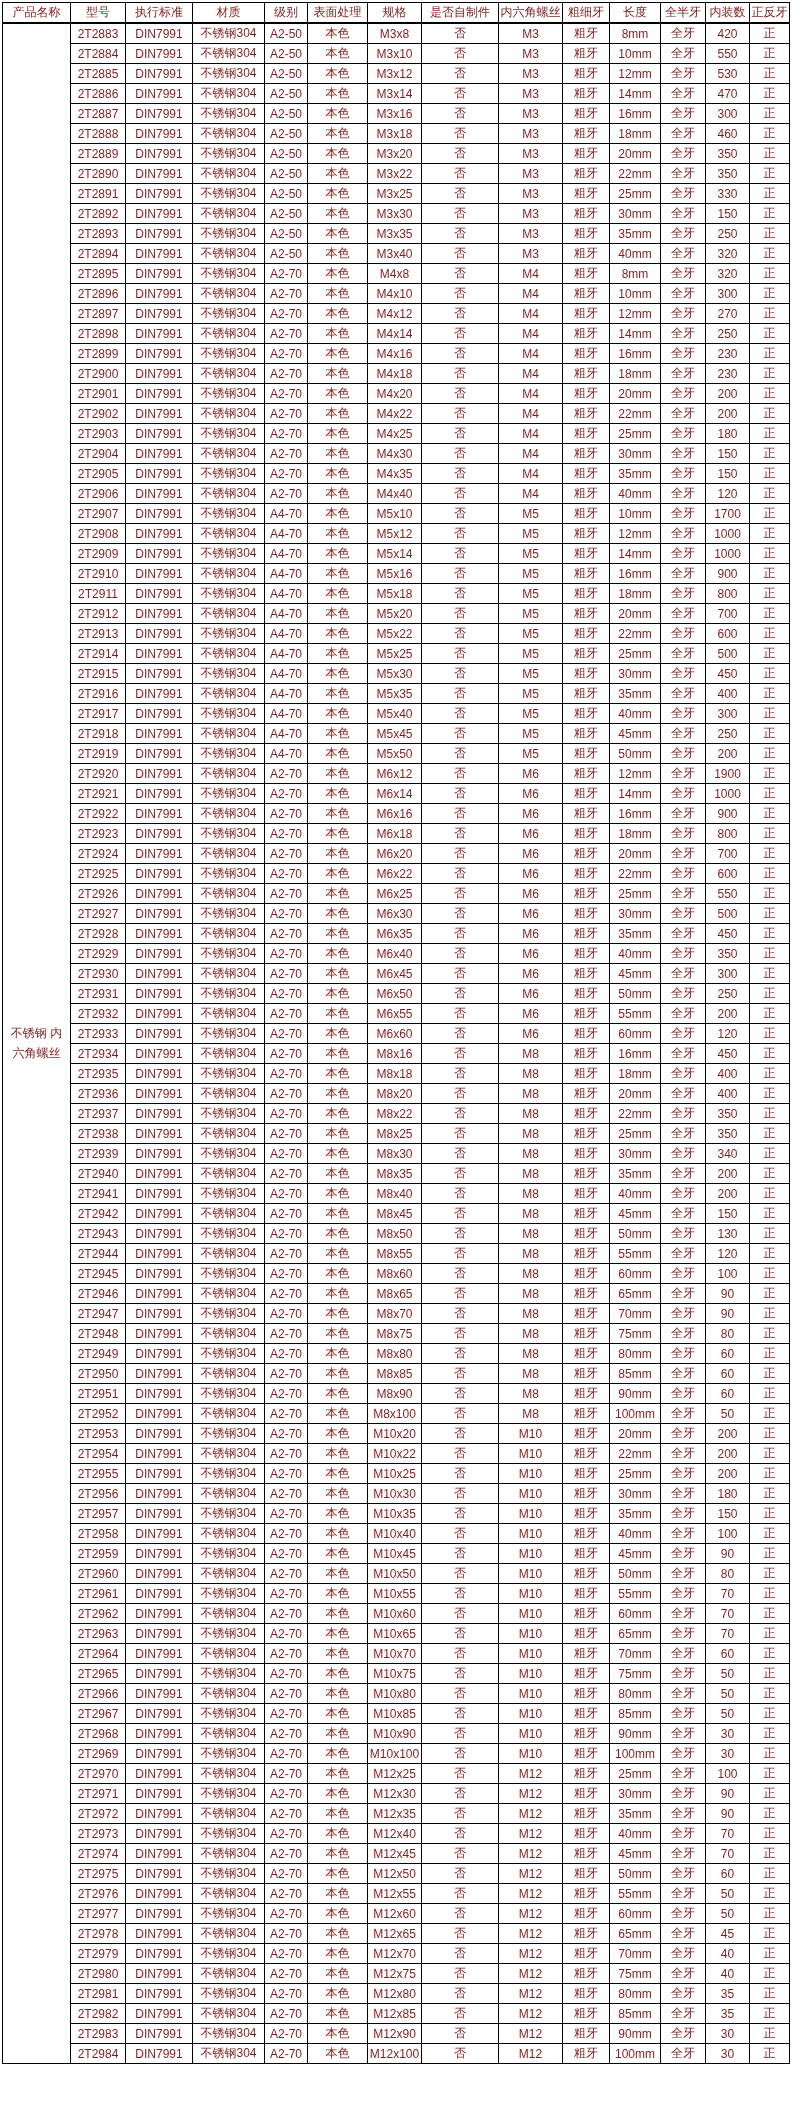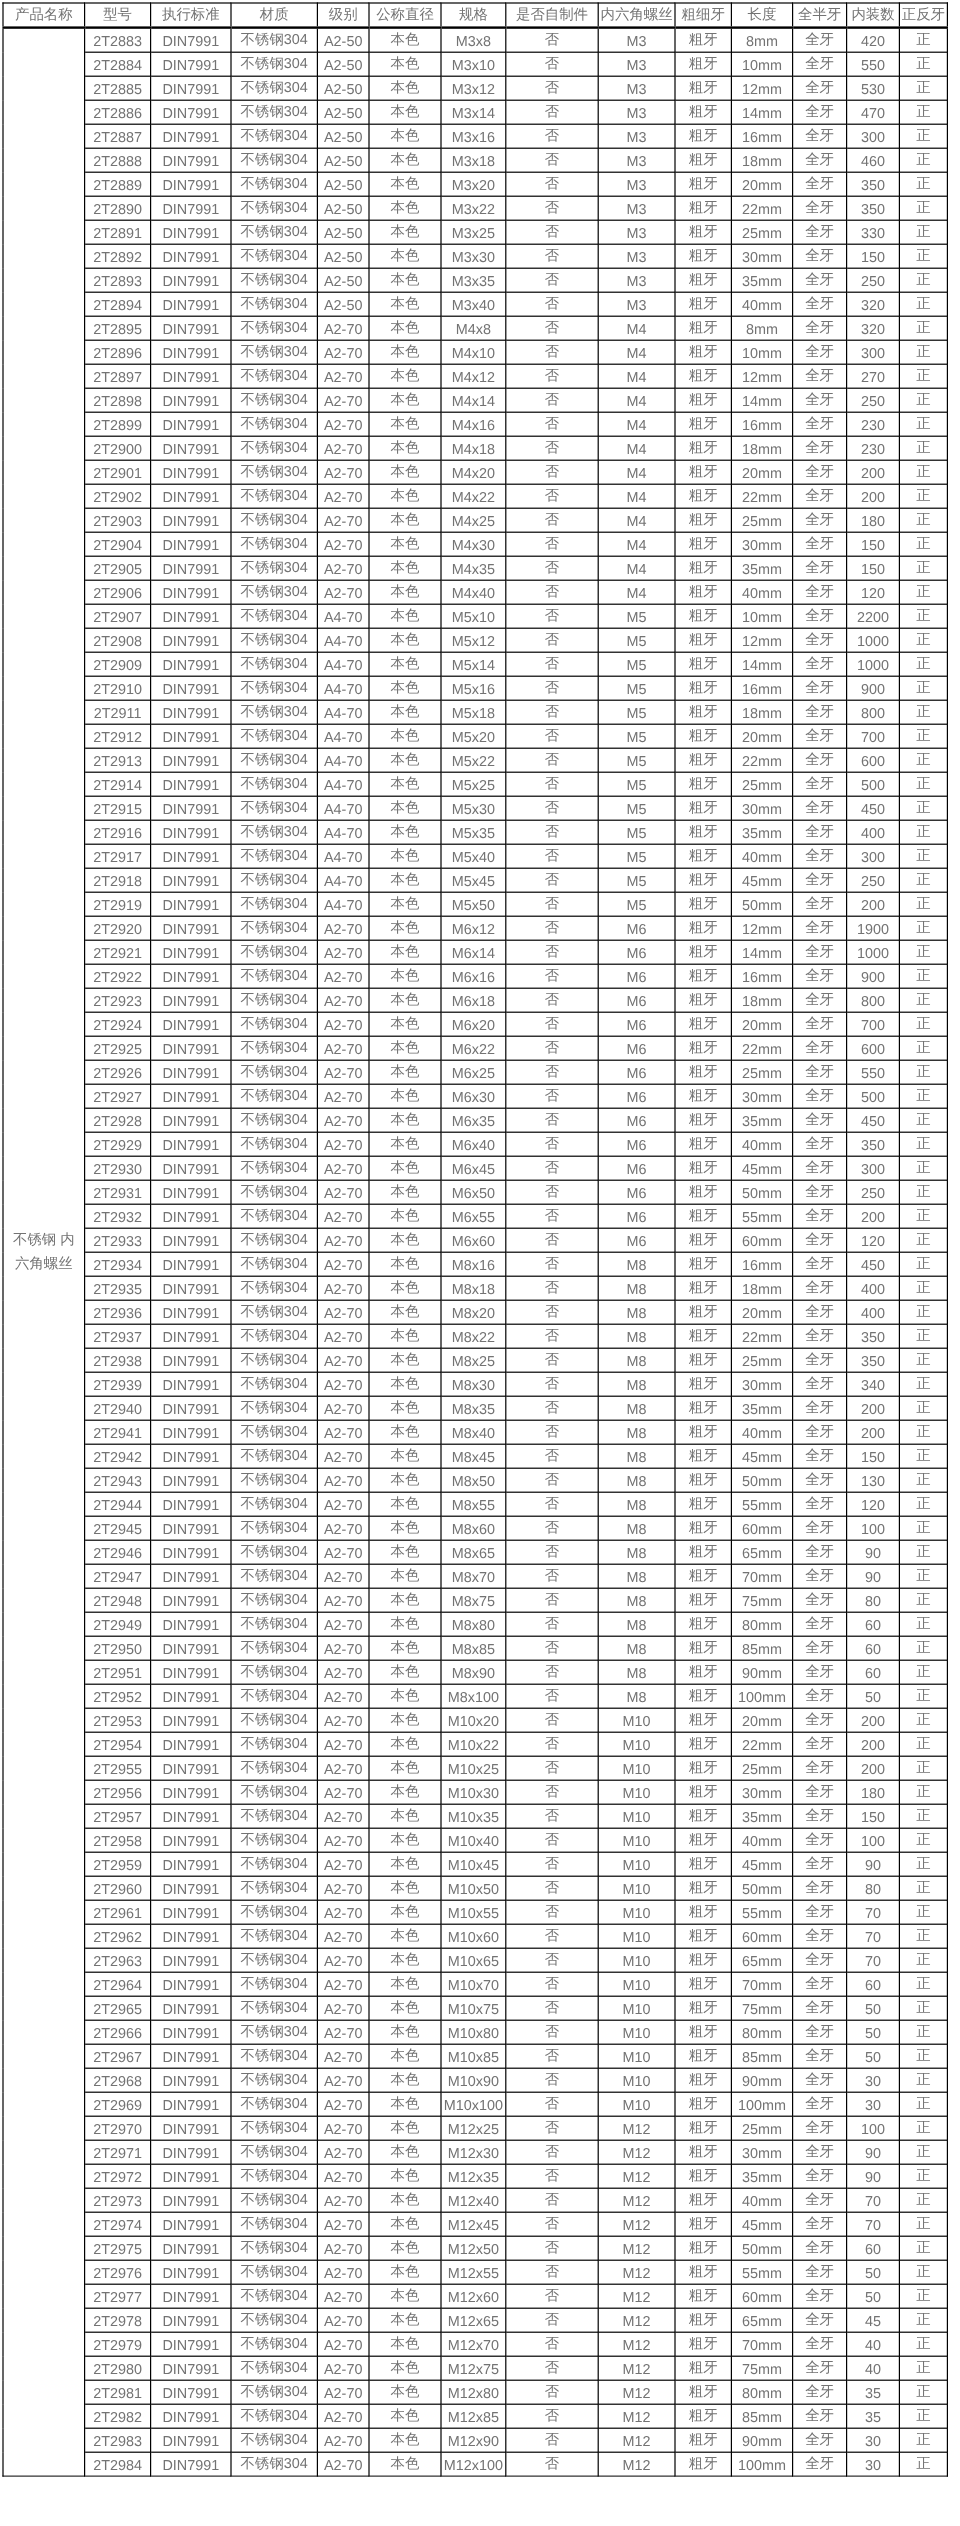--- a/index.html
+++ b/index.html
@@ -4,21 +4,21 @@
 <style>
   html, body { margin: 0; padding: 0; background: #ffffff; }
   body { width: 800px; font-family: "Liberation Sans", sans-serif; }
   .wrap { padding: 2px 0 0 2px; }
   table {
     border-collapse: collapse;
     table-layout: fixed;
     width: 785px;
     font-family: "Liberation Sans", sans-serif;
     font-size: 12px;
-    color: #737373;
+    color: #7f1d1d;
   }
   th, td {
     border: 1px solid #000;
     text-align: center;
     vertical-align: middle;
     padding: 0;
     height: 19px;
     overflow: hidden;
     white-space: nowrap;
     font-weight: normal;
@@ -67,21 +67,21 @@
         <col class="c12">
         <col class="c13">
     </colgroup>
     <thead>
       <tr id="header-row">
           <th>产品名称</th>
           <th>型号</th>
           <th>执行标准</th>
           <th>材质</th>
           <th>级别</th>
-          <th>公称直径</th>
+          <th>表面处理</th>
           <th>规格</th>
           <th>是否自制件</th>
           <th>内六角螺丝</th>
           <th>粗细牙</th>
           <th>长度</th>
           <th>全半牙</th>
           <th>内装数</th>
           <th>正反牙</th>
         </tr>
     </thead>
@@ -452,21 +452,21 @@
           <td>DIN7991</td>
           <td>不锈钢304</td>
           <td>A4-70</td>
           <td>本色</td>
           <td>M5x10</td>
           <td>否</td>
           <td>M5</td>
           <td>粗牙</td>
           <td>10mm</td>
           <td>全牙</td>
-          <td>2200</td>
+          <td>1700</td>
           <td>正</td>
         </tr>
         <tr>
           <td>2T2908</td>
           <td>DIN7991</td>
           <td>不锈钢304</td>
           <td>A4-70</td>
           <td>本色</td>
           <td>M5x12</td>
           <td>否</td>

